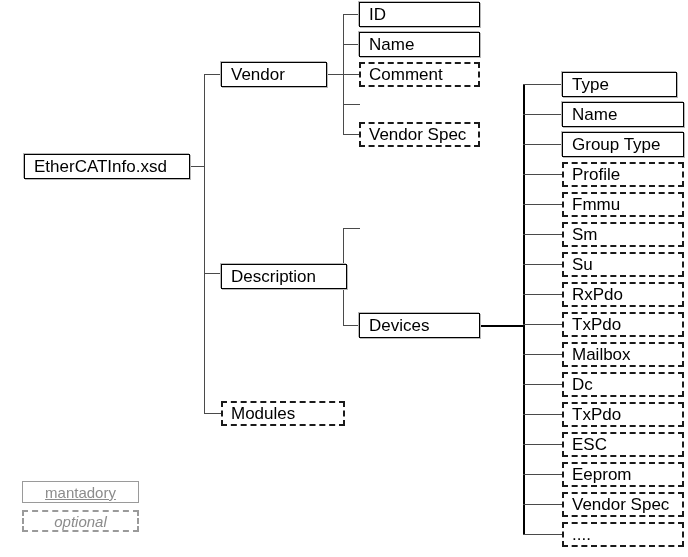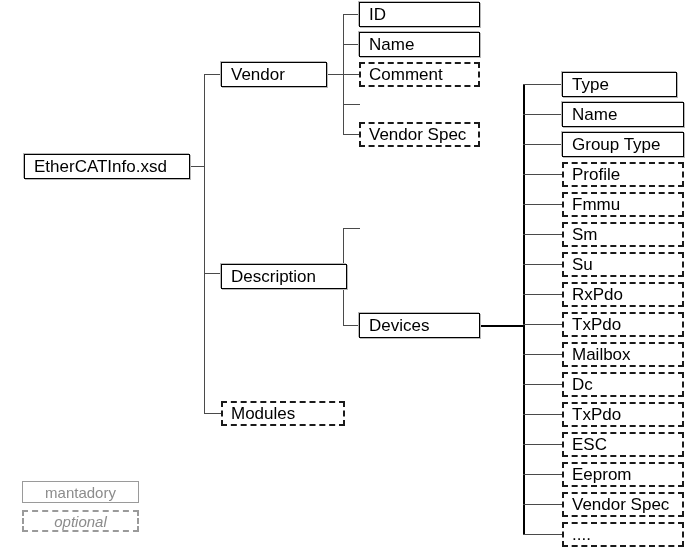--- a/index.html
+++ b/index.html
@@ -195,20 +195,20 @@
   <div class="node optional" style="left:562px; top:462px; width:122px; height:25px;">
     <span class="lbl">Eeprom</span>
   </div>
   <div class="node optional" style="left:562px; top:492px; width:122px; height:25px;">
     <span class="lbl">Vendor Spec</span>
   </div>
   <div class="node optional" style="left:562px; top:522px; width:122px; height:25px;">
     <span class="lbl">....</span>
   </div>
 
-  <div class="legend-box mandatory" style="left:22px; top:481px; width:117px; height:22px;">
+  <div class="legend-box mandatory" style="left:22px; top:481px; width:117px; height:22px;text-decoration:underline;">
     <span>mantadory</span>
   </div>
   <div class="legend-box optional" style="left:22px; top:510px; width:117px; height:22px;">
     <span>optional</span>
   </div>
 
 </div>
 
 </body></html>

